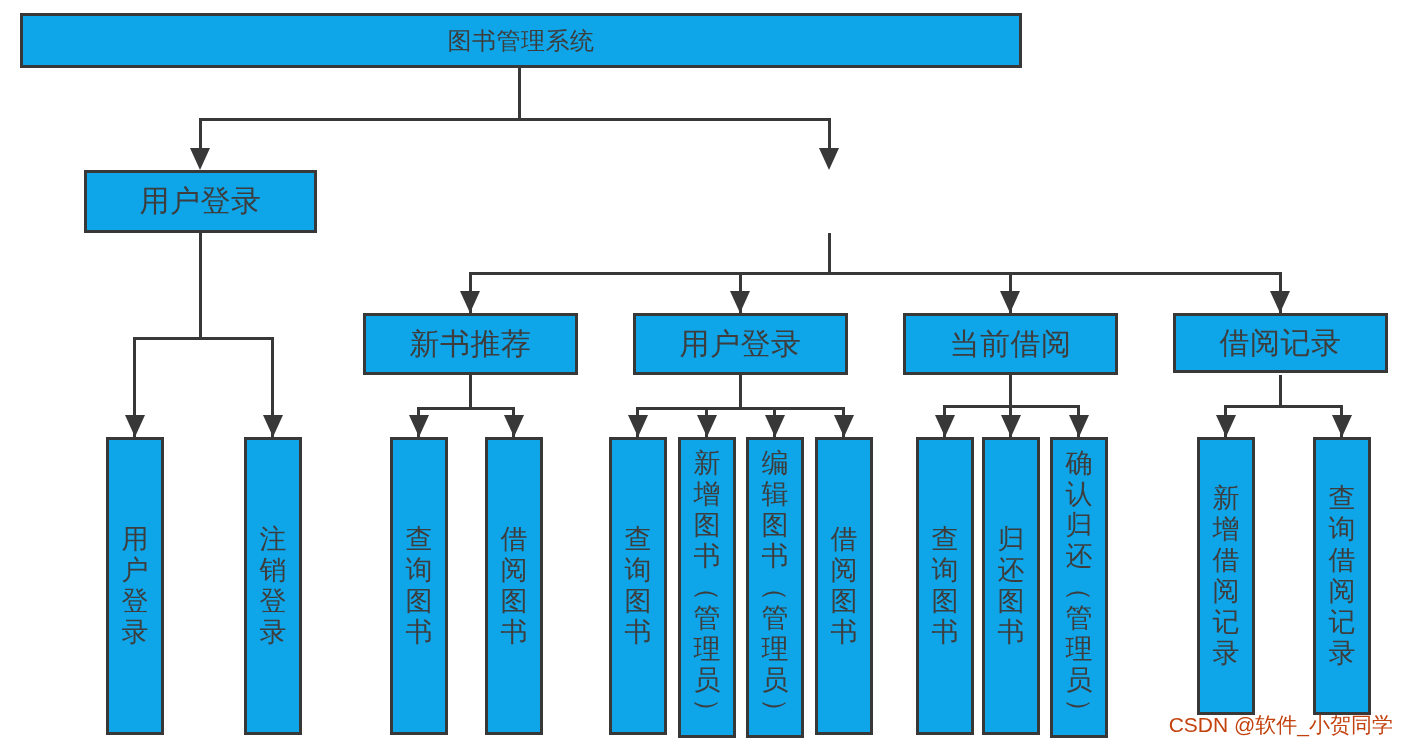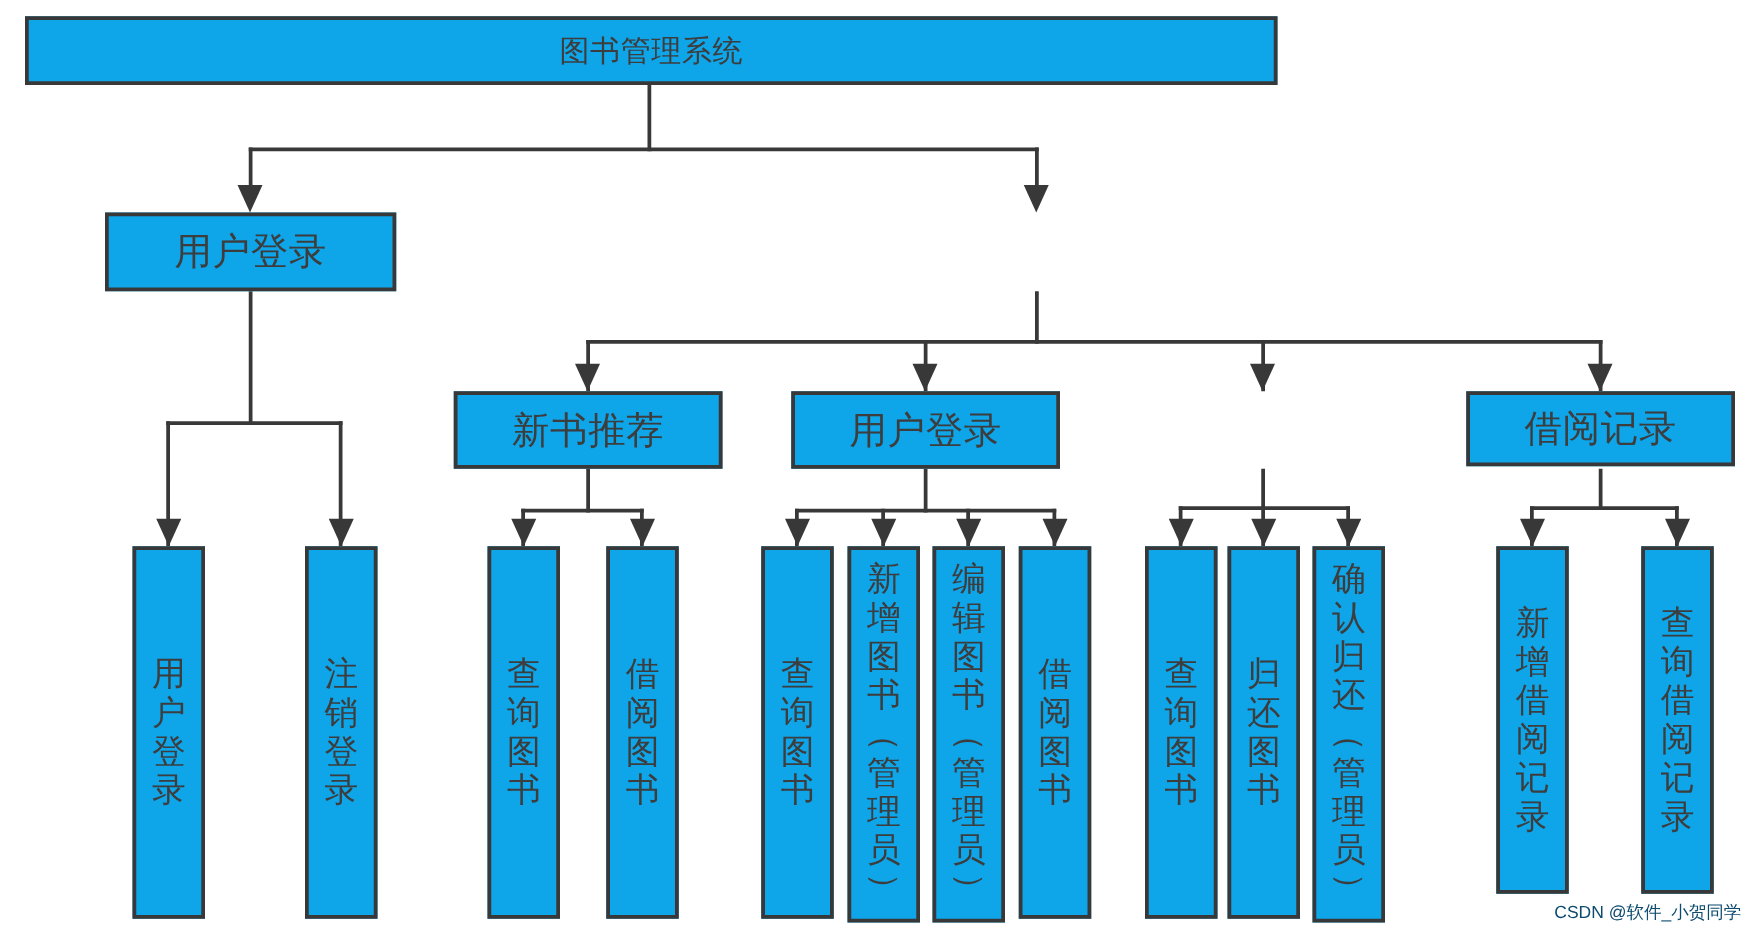--- a/index.html
+++ b/index.html
@@ -31,41 +31,44 @@
   .vline{position:absolute;width:3px;background:#383838;z-index:1;}
   .hline{position:absolute;height:3px;background:#383838;z-index:1;}
   .arrow{
     position:absolute;width:0;height:0;z-index:1;
     border-left:10px solid transparent;
     border-right:10px solid transparent;
     border-top:22px solid #383838;
   }
   .watermark{
     position:absolute;right:12px;bottom:8px;
-    font-size:14px;color:#0c4a6e;z-index:6;white-space:nowrap;
+    font-size:21px;color:#c2410c;z-index:6;white-space:nowrap;
   }
 </style>
 </head>
 <body>
 
 <div class="canvas">
 
   <div class="box lvl1" style="left:20px;top:13px;width:1002px;height:55px;">
     <span class="hlabel">图书管理系统</span>
   </div>
 
   <div class="box lvl2" style="left:84px;top:170px;width:233px;height:63px;">
     <span class="hlabel">用户登录</span>
   </div>
 
   <div class="box lvl3" style="left:363px;top:313px;width:215px;height:62px;">
     <span class="hlabel">新书推荐</span>
   </div>
   <div class="box lvl3" style="left:633px;top:313px;width:215px;height:62px;">
     <span class="hlabel">用户登录</span>
+  </div>
+  <div class="box lvl3" style="left:903px;top:313px;width:215px;height:62px;">
+    <span class="hlabel">当前借阅</span>
   </div>
   <div class="box lvl3" style="left:1173px;top:313px;width:215px;height:60px;">
     <span class="hlabel">借阅记录</span>
   </div>
 
   <div class="box leaf" style="left:106px;top:437px;width:58px;height:298px;">
     <div class="vtext">
         <span class="vchar">用</span>
         <span class="vchar">户</span>
         <span class="vchar">登</span>

